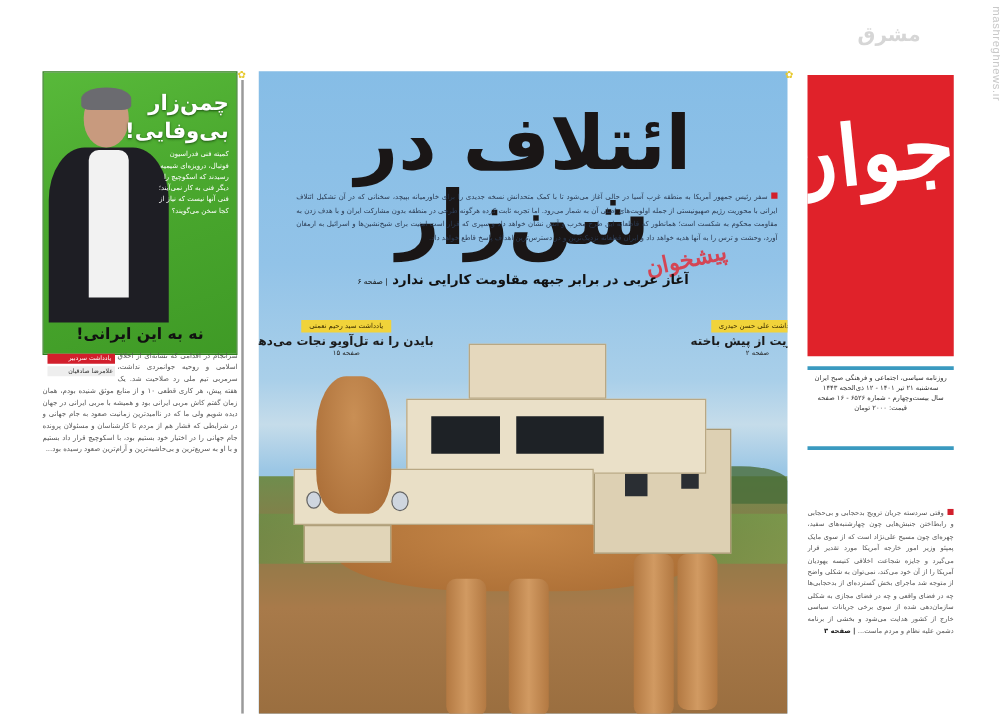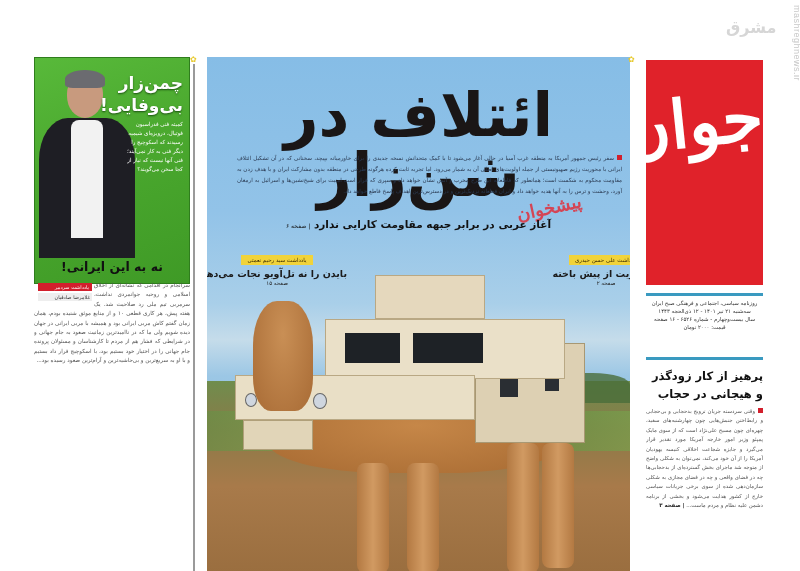--- a/index.html
+++ b/index.html
@@ -2,21 +2,21 @@
 <html><head>
 <meta charset="utf-8">
 <style>
   * { margin:0; padding:0; box-sizing:border-box; }
   html, body { width:800px; height:571px; overflow:hidden; background:#ffffff; }
   body { font-family:"DejaVu Sans", sans-serif; position:relative; direction:ltr; }
 
   .page { position:absolute; left:0; top:0; width:800px; height:571px; background:#fff; }
 
   
-  .wm-logo { position:absolute; left:726px; top:18px; font-size:16px; color:#d6d6d6; font-weight:bold; }
+  .wm-logo { position:absolute; left:686px; top:18px; font-size:16px; color:#d6d6d6; font-weight:bold; }
   .wm-vertical { position:absolute; left:787px; top:10px; width:10px; height:120px; }
   .wm-vertical span { position:absolute; left:-50px; top:50px; transform:rotate(90deg); font-size:9px; color:#c8c8c8; white-space:nowrap; width:120px; letter-spacing:0.5px; font-family:"Liberation Sans", sans-serif; }
 
   
   .left-col { position:absolute; left:34px; top:57px; width:156px; height:514px; }
   .promo { position:absolute; left:0; top:0; width:156px; height:227px; background:linear-gradient(160deg,#58b93a 0%,#4aa82e 45%,#3f9a26 100%); overflow:hidden; border:1px solid #2f7d1d; }
   .promo-person { position:absolute; left:4px; top:10px; width:100px; height:183px; }
   .promo-head { position:absolute; left:28px; top:6px; width:36px; height:44px; background:#c89a7e; border-radius:45% 45% 50% 50%; }
   .promo-hair { position:absolute; left:26px; top:2px; width:40px; height:18px; background:#6b6b70; border-radius:50% 50% 20% 20%; }
   .promo-body { position:absolute; left:0; top:50px; width:96px; height:140px; background:#1e1e24; border-radius:30% 30% 0 0; }
@@ -184,21 +184,18 @@
       <div class="logo-text">جوان</div>
     </div>
     <div class="right-rule rule-a"></div>
     <div class="meta">
       <div>روزنامه سیاسی، اجتماعی و فرهنگی صبح ایران</div>
       <div>سه‌شنبه ۲۱ تیر ۱۴۰۱ - ۱۲ ذی‌الحجه ۱۴۴۳</div>
       <div>سال بیست‌وچهارم - شماره ۶۵۲۶ - ۱۶ صفحه</div>
       <div>قیمت: ۲۰۰۰ تومان</div>
     </div>
     <div class="right-rule rule-b"></div>
-    <div class="right-headline">
-      <span>پرهیز از کار زودگذر و هیجانی در حجاب</span>
-    </div>
     <div class="right-body">
       <span class="bullet"></span><span>وقتی سردسته جریان ترویج بدحجابی و بی‌حجابی و رابط‌اختن جنبش‌هایی چون چهارشنبه‌های سفید، چهره‌ای چون مسیح علی‌نژاد است که از سوی مایک پمپئو وزیر امور خارجه آمریکا مورد تقدیر قرار می‌گیرد و جایزه شجاعت اخلاقی کنیسه یهودیان آمریکا را از آن خود می‌کند، نمی‌توان به شکلی واضح از متوجه شد ماجرای بخش گسترده‌ای از بدحجابی‌ها چه در فضای واقعی و چه در فضای مجازی به شکلی سازمان‌دهی شده از سوی برخی جریانات سیاسی خارج از کشور هدایت می‌شود و بخشی از برنامه دشمن علیه نظام و مردم ماست...</span>
       <span class="pageref">| صفحه ۳</span>
     </div>
   </div>
 </div>
 
 </body></html>

